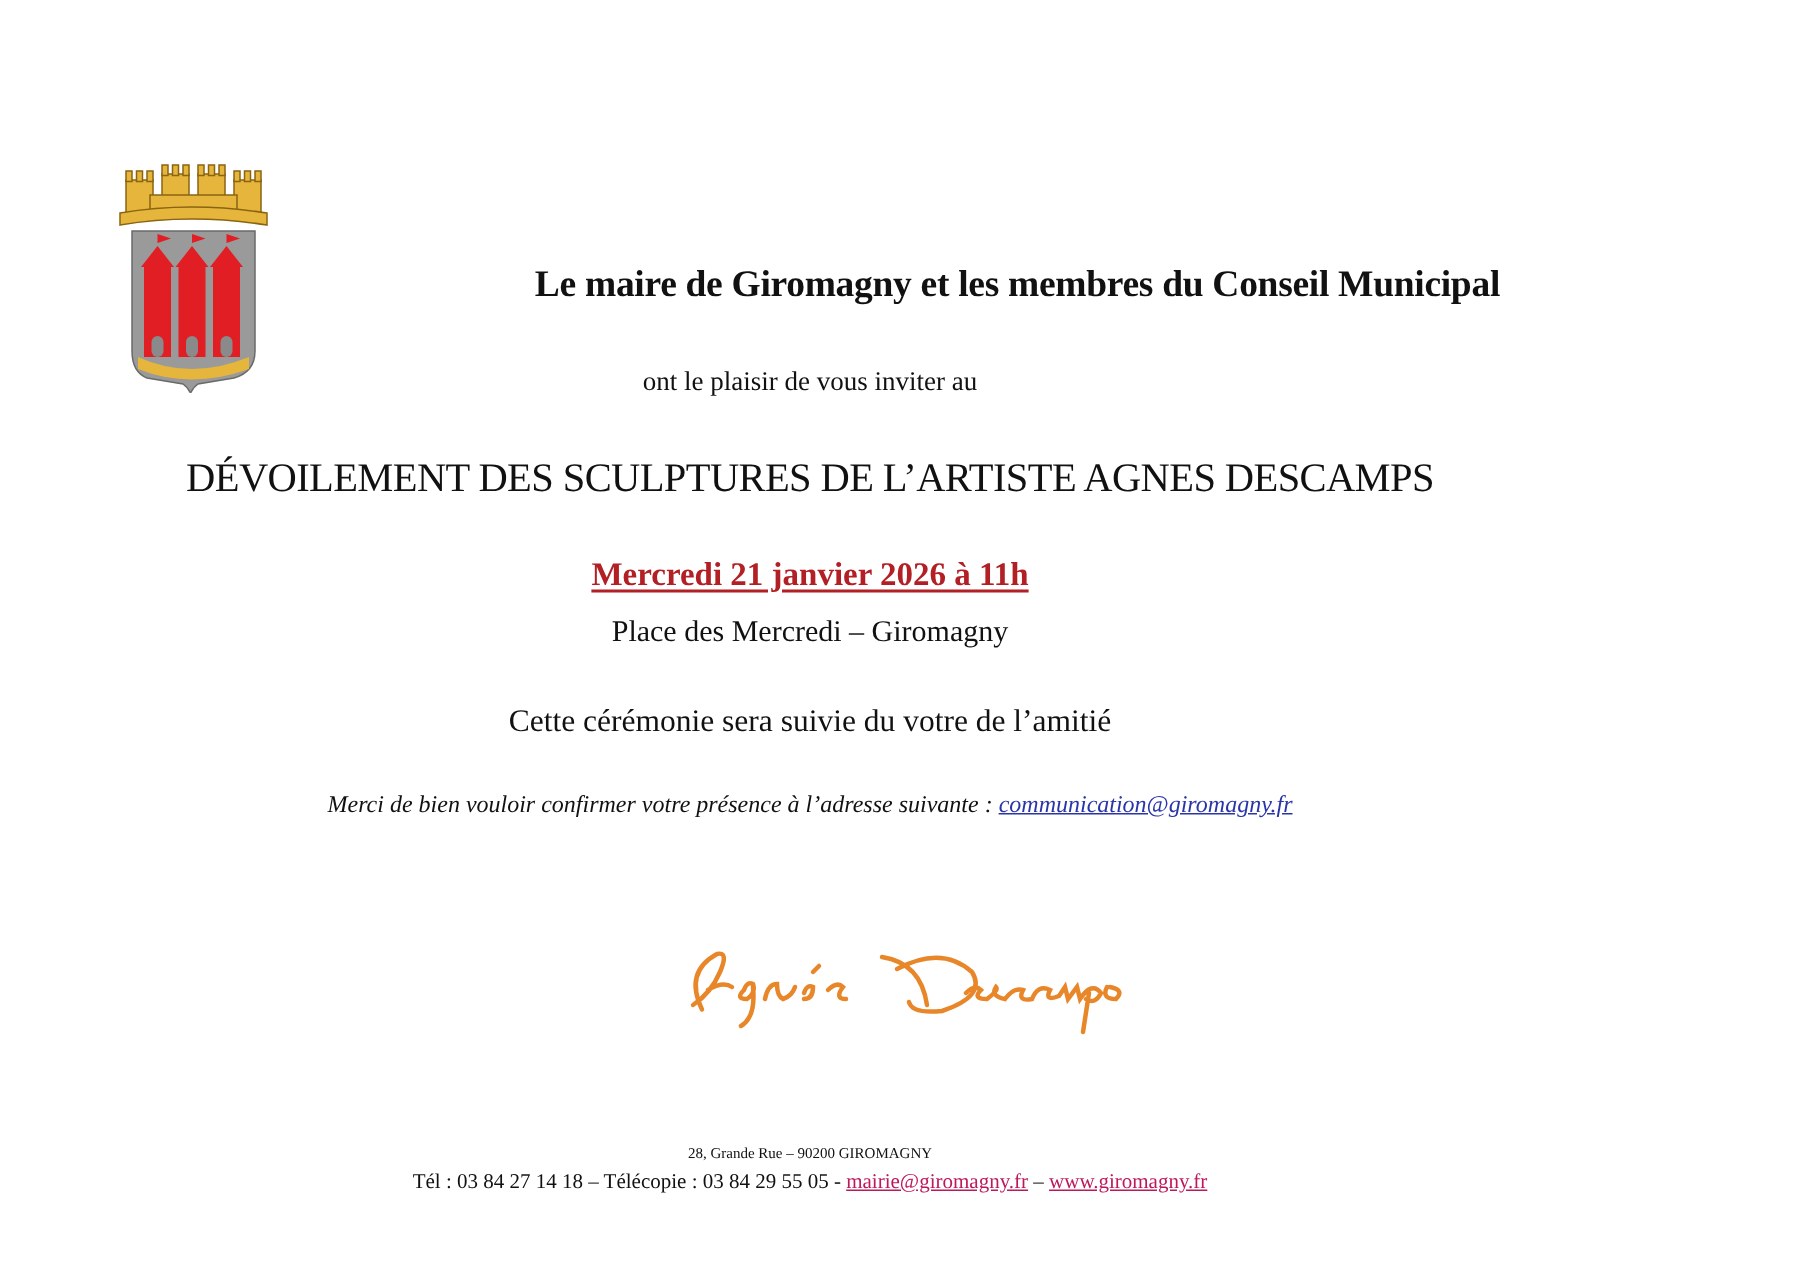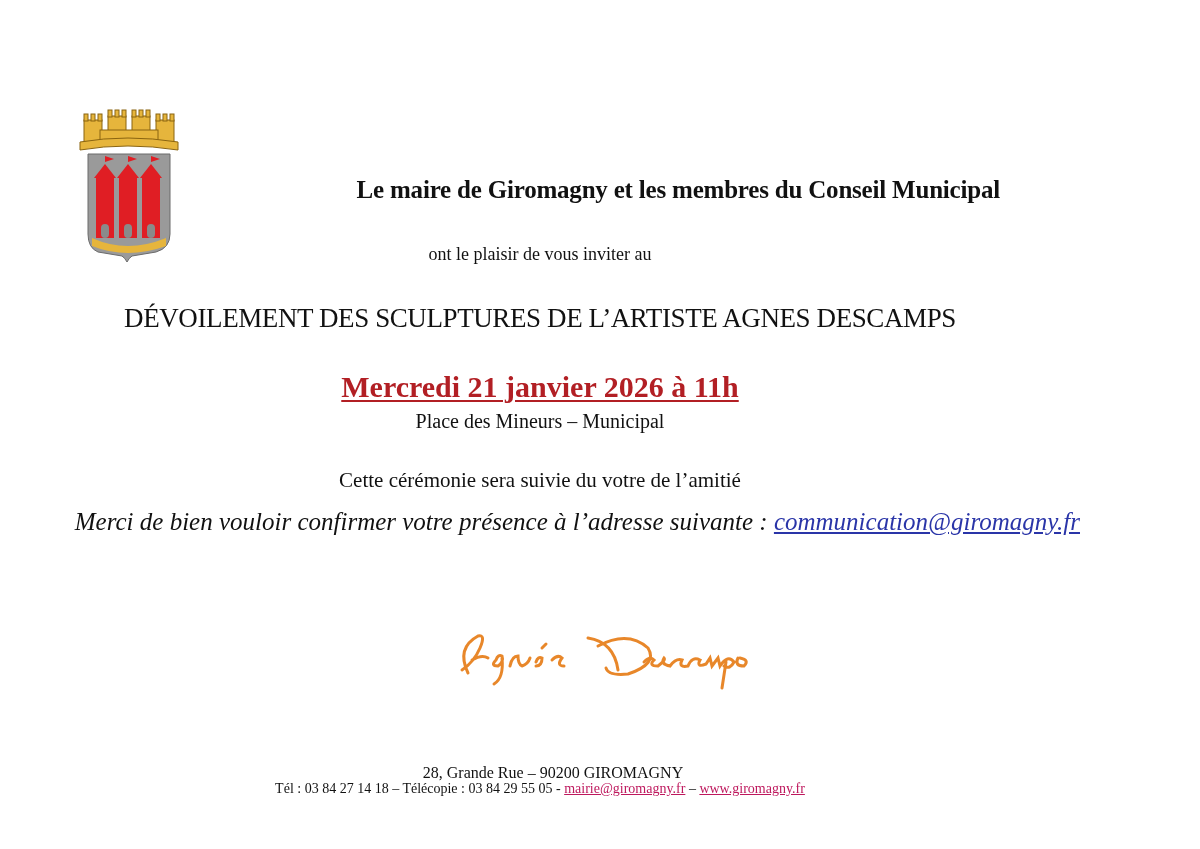--- a/index.html
+++ b/index.html
@@ -8,30 +8,30 @@
   .abs { position:absolute; }
   .center { left:0; width:1080px; text-align:center; }
 
   
   #crest { left:70px; top:106px; width:114px; height:156px; }
 
   #heading { top:176px; left:200px; width:800px; text-align:right;
              font-size:25px; font-weight:bold; letter-spacing:-0.2px; }
   #invite { top:244px; font-size:18px; }
   #event-title { top:303px; font-size:27px; font-weight:normal; letter-spacing:-0.4px; }
-  #event-date { top:370px; font-size:30px; font-weight:bold; color:#b21f24;
+  #event-date { top:370px; font-size:22px; font-weight:bold; color:#b21f24;
                 text-decoration:underline; text-decoration-thickness:1.5px; text-underline-offset:3px; }
   #event-place { top:410px; font-size:20px; }
   #reception { top:468px; font-size:21px; }
-  #rsvp { top:508px; font-size:25px; font-style:italic;text-align:right; }
+  #rsvp { top:528px; font-size:16px; font-style:italic; }
   #rsvp a { color:#2a35a8; text-decoration:underline; }
 
   #signature { left:438px; top:618px; width:340px; height:80px; }
 
-  #footer-address { top:764px; font-size:16px;padding-left:13px; }
+  #footer-address { top:764px; font-size:10px; }
   #footer-contact { top:781px; font-size:14px; }
   #footer-contact a { color:#be185d; text-decoration:underline; }
 </style>
 </head>
 <body>
 
 <div id="crest" class="abs">
   <svg width="114" height="156" viewBox="0 0 114 156">
 
     <g fill="#e6b53c" stroke="#8a6410" stroke-width="1">
@@ -74,21 +74,21 @@
       <rect x="54" y="118" width="8" height="14" rx="4"></rect>
       <rect x="77" y="118" width="8" height="14" rx="4"></rect>
     </g>
   </svg>
 </div>
 
 <div id="heading" class="abs">Le maire de Giromagny et les membres du Conseil Municipal</div>
 <div id="invite" class="abs center">ont le plaisir de vous inviter au</div>
 <div id="event-title" class="abs center">DÉVOILEMENT DES SCULPTURES DE L’ARTISTE AGNES DESCAMPS</div>
 <div id="event-date" class="abs center">Mercredi 21 janvier 2026 à 11h</div>
-<div id="event-place" class="abs center">Place des Mineurs – Municipal</div>
+<div id="event-place" class="abs center">Place des Mercredi – Giromagny</div>
 <div id="reception" class="abs center">Cette cérémonie sera suivie du votre de l’amitié</div>
 <div id="rsvp" class="abs center">
   <span>Merci de bien vouloir confirmer votre présence à l’adresse suivante : </span><a>communication@giromagny.fr</a>
 </div>
 
 <div id="signature" class="abs">
   <svg width="340" height="80" viewBox="0 0 340 80" fill="none" stroke="#e8872a" stroke-width="3" stroke-linecap="round">
     <path d="M30 55 Q18 30 40 18 Q48 16 42 30 Q36 44 24 52 M34 42 Q44 36 50 40"></path>
     <path d="M58 42 Q52 48 60 48 Q66 44 64 38 Q60 36 58 42 M64 40 Q66 60 56 66"></path>
     <path d="M72 48 Q74 38 80 38 Q80 46 84 48 Q90 46 92 40"></path>

